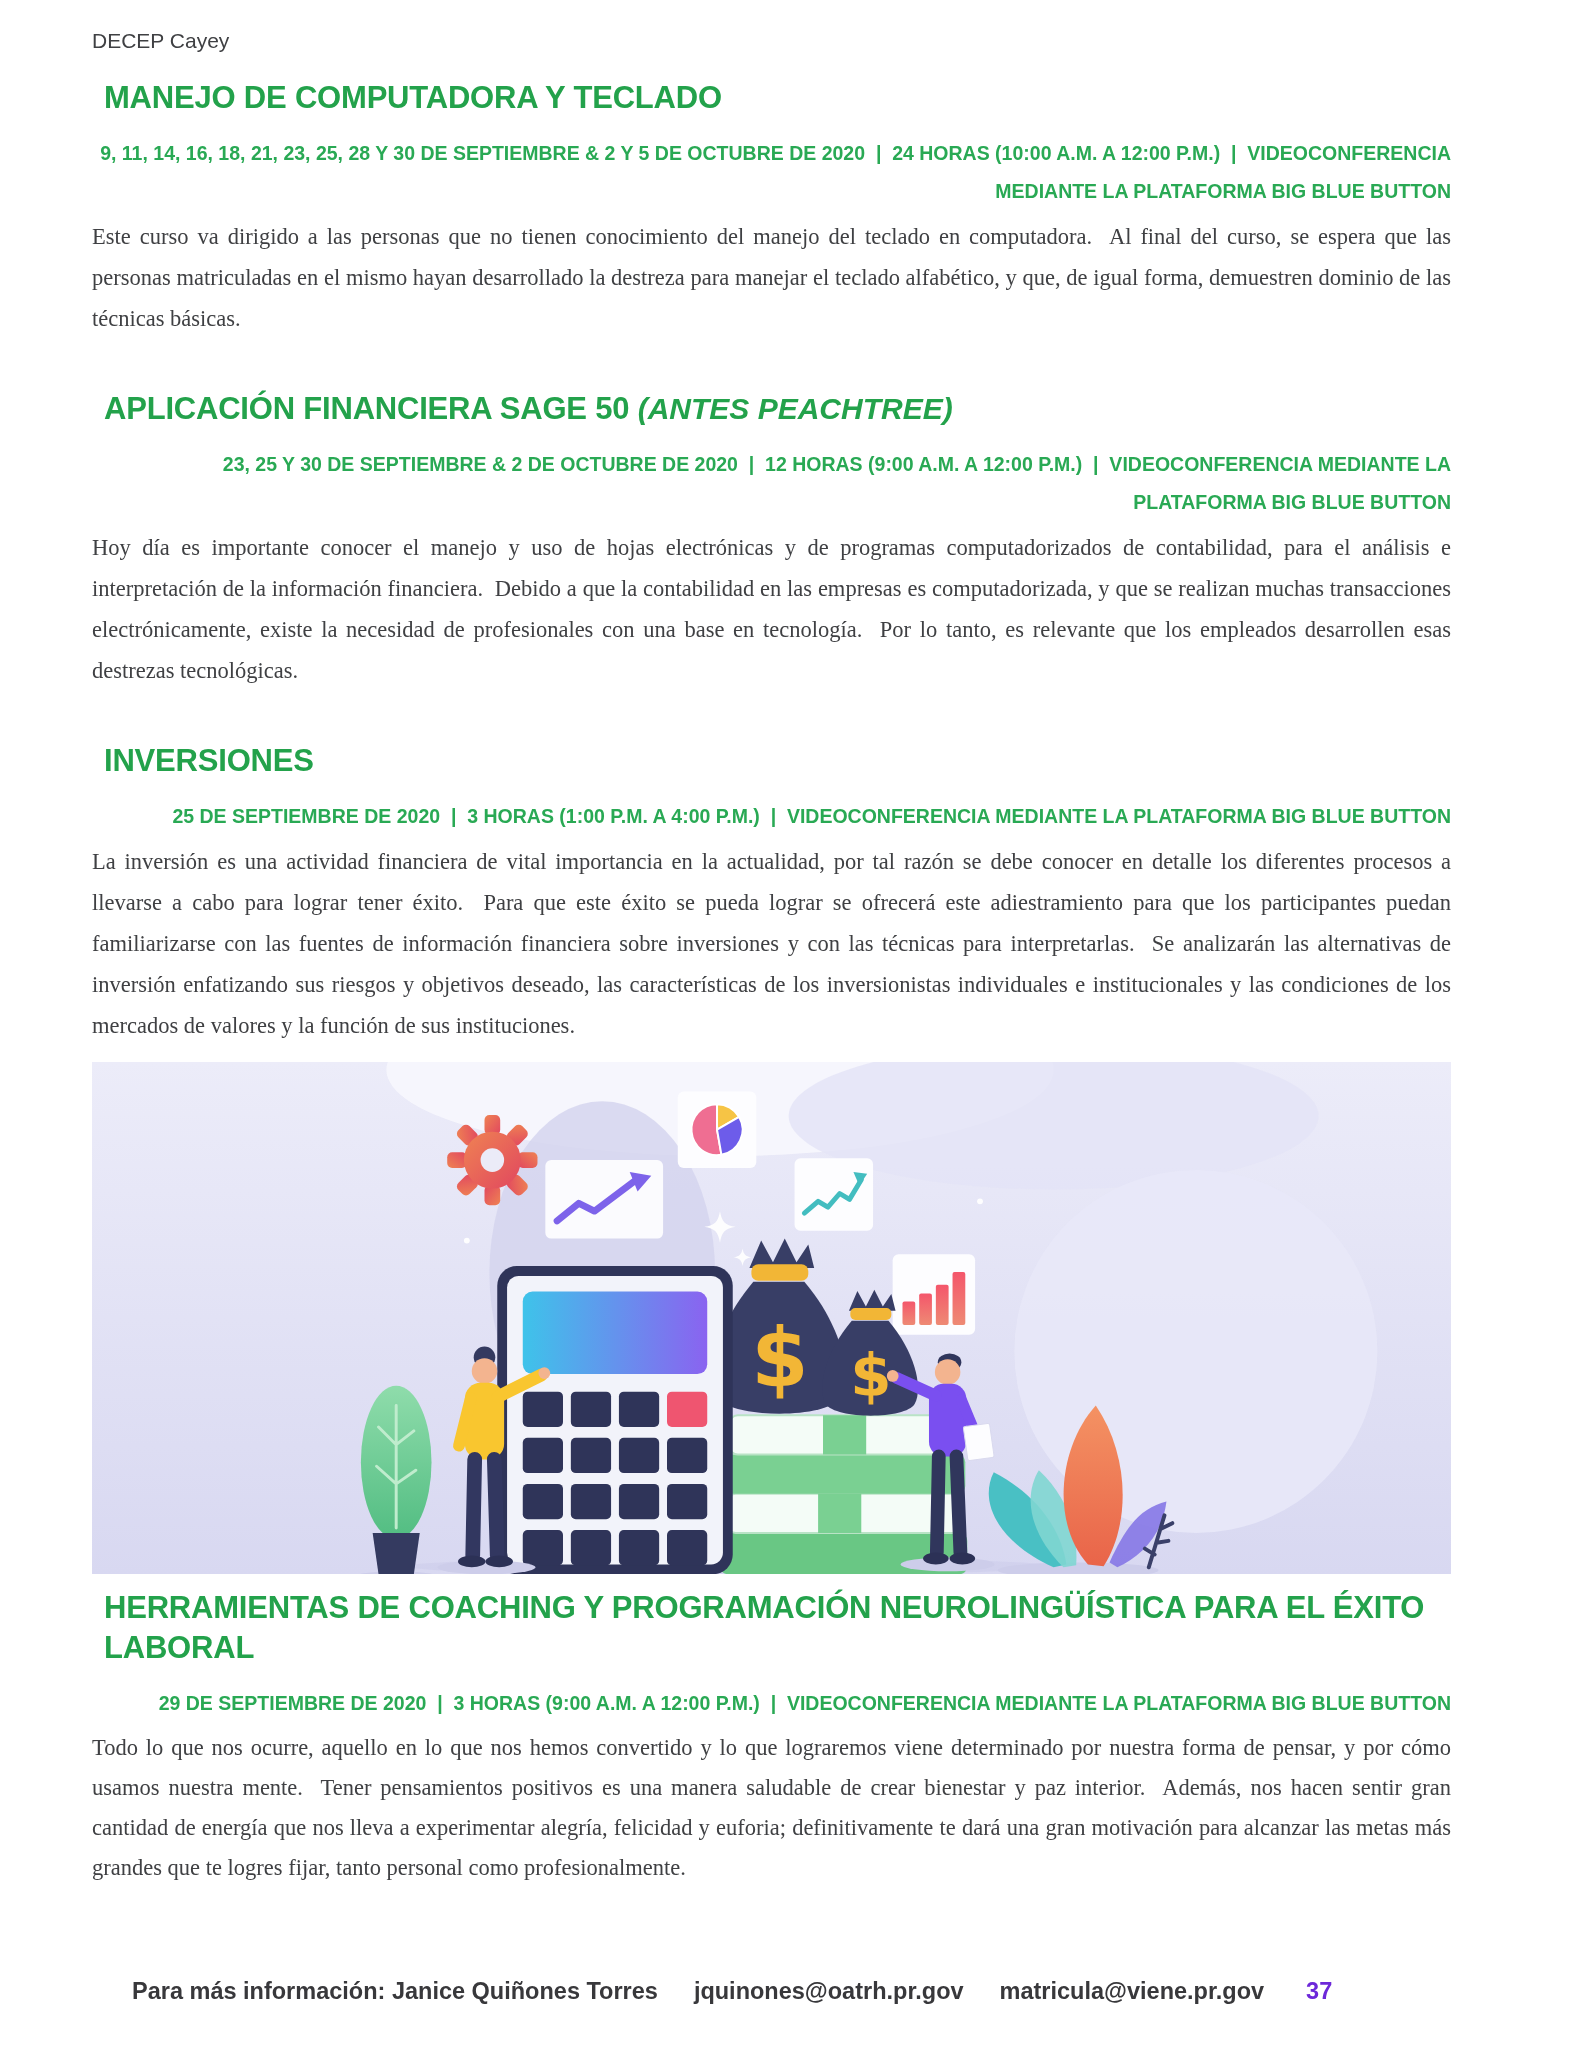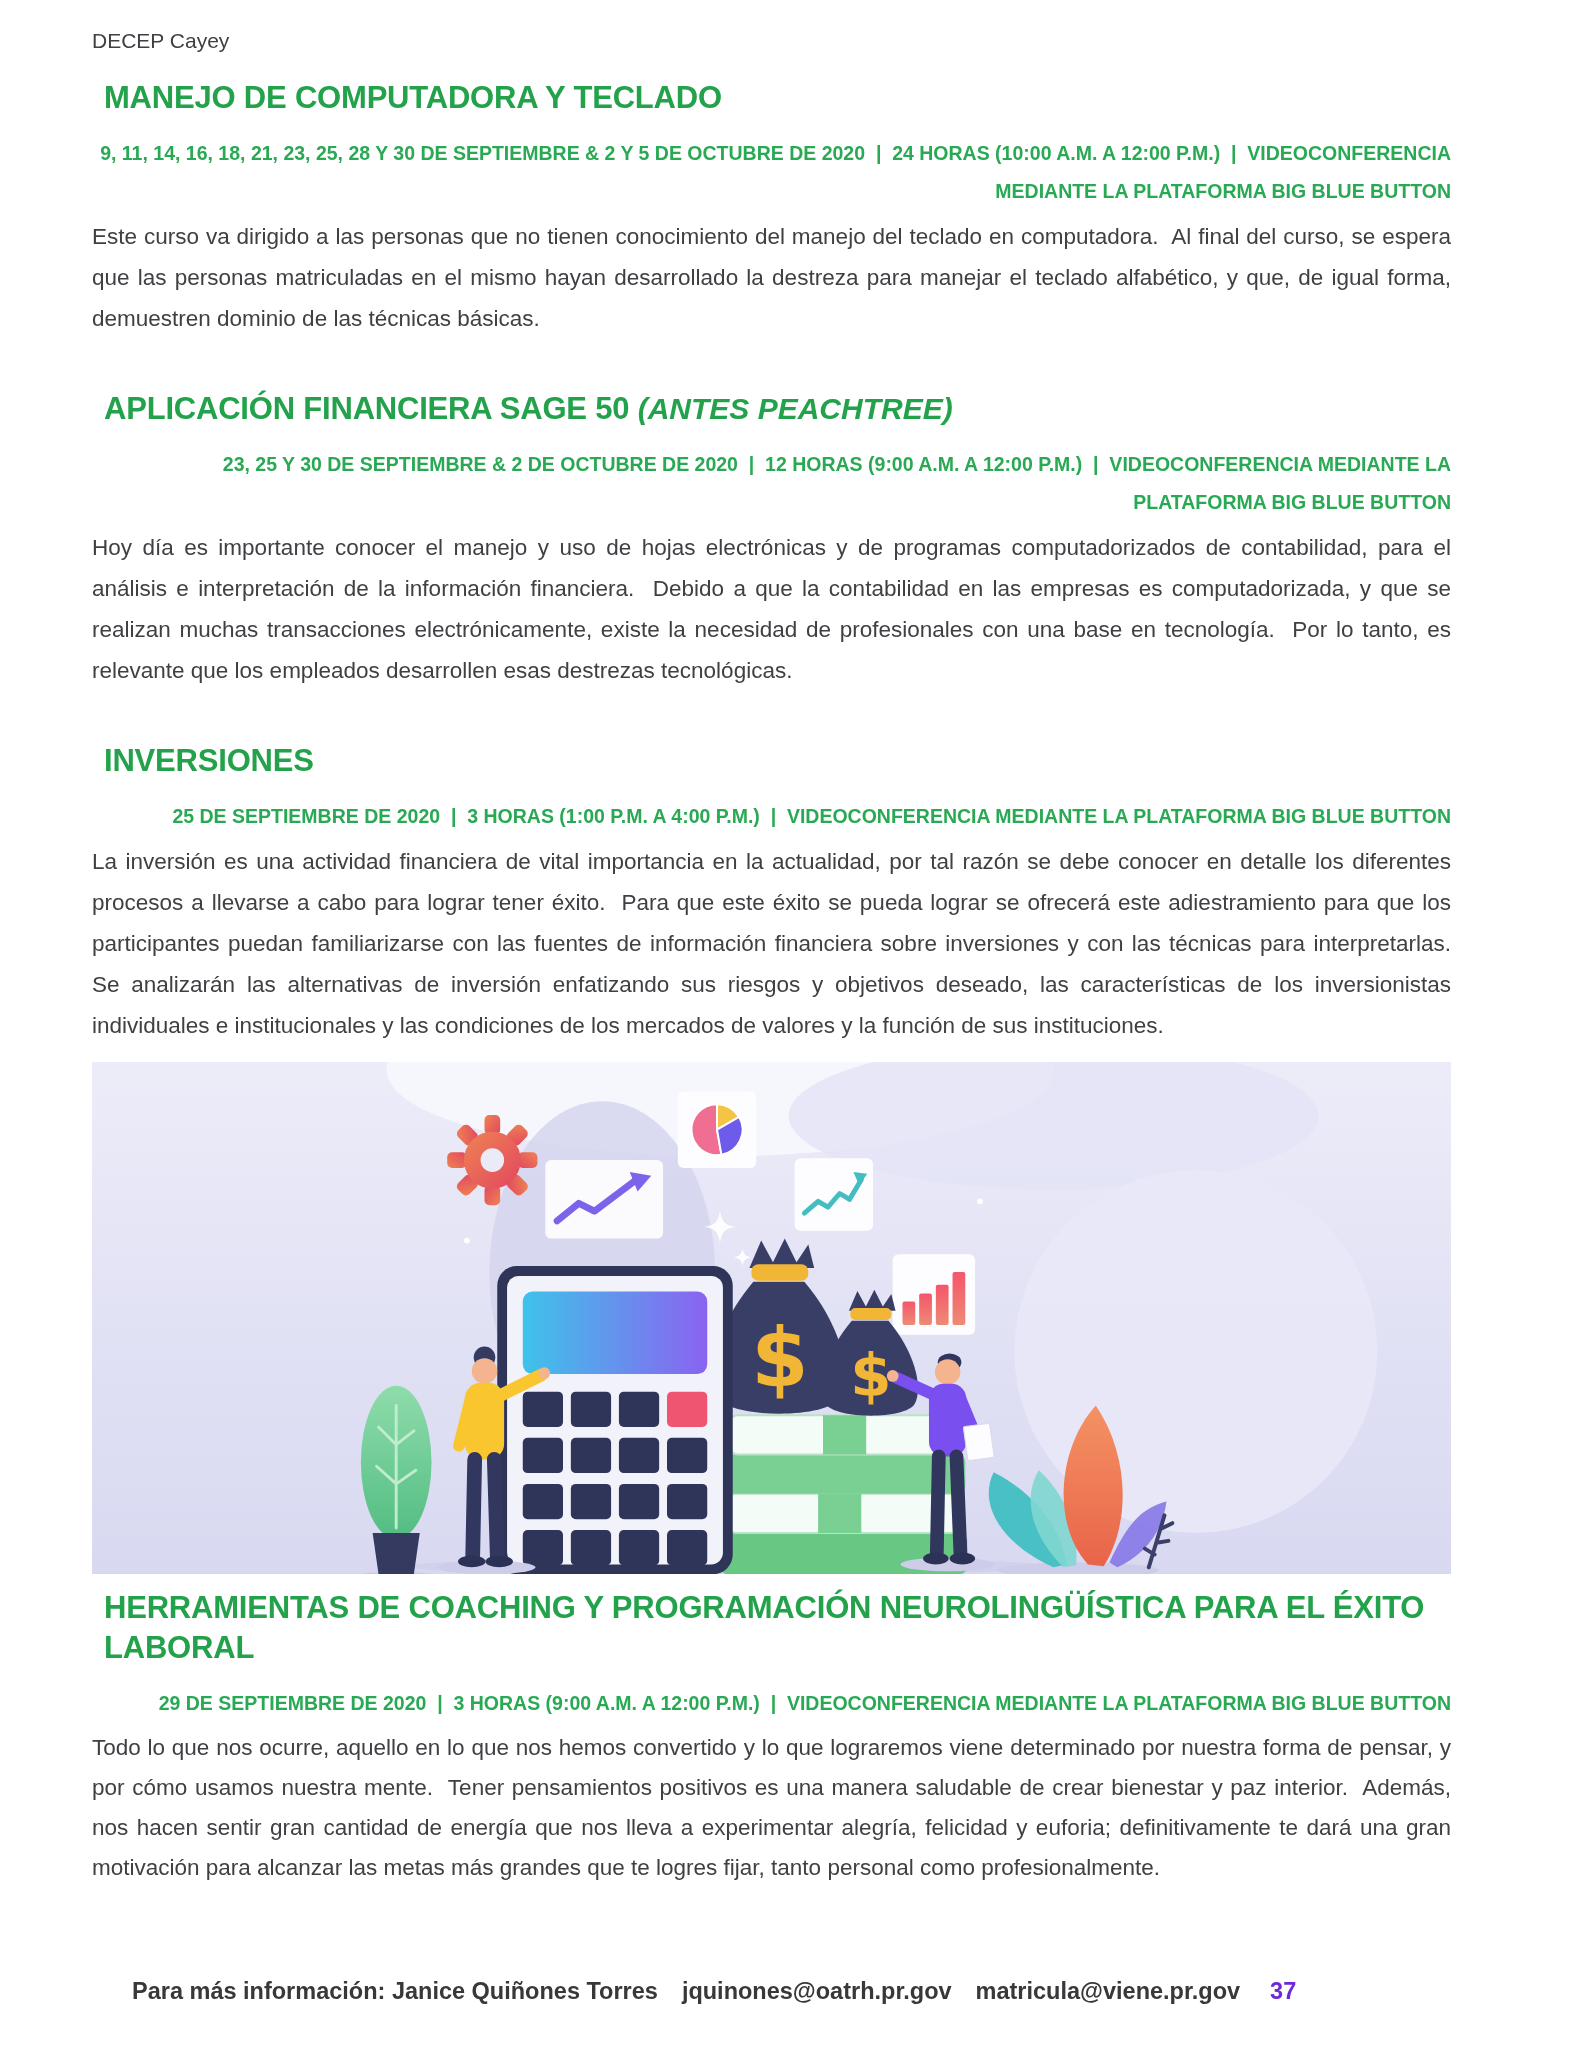--- a/index.html
+++ b/index.html
@@ -21,31 +21,31 @@
     color:#23a24b;font-size:31px;font-weight:700;line-height:40px;
     letter-spacing:-0.2px;margin:0 0 16px 12px;white-space:pre-wrap;
   }
   .sec-title .suffix{font-style:italic;font-size:30px;letter-spacing:0;}
   .sec-schedule{
     color:#29a954;font-size:19.5px;font-weight:700;line-height:38px;
     margin:0 0 6px 0;white-space:pre-wrap;text-align:right;
   }
   .sec-body{
     color:#3f4043;font-size:22.5px;line-height:41px;
-    text-align:justify;margin:0;white-space:pre-wrap;
+    text-align:justify;margin:0;white-space:pre-wrap;font-family:Liberation Serif, serif;
   }
   .illustration-wrap{
     margin-top:16px;
     width:100%;
     line-height:0;
   }
   .illustration-wrap svg{width:100%;height:auto;display:block;}
   .footer{
     position:absolute;left:92px;right:132px;top:1978px;
-    display:flex;align-items:baseline;gap:24px;
+    display:flex;align-items:baseline;gap:36px;
     font-weight:700;font-size:23.5px;color:#38383b;
   }
   .footer .info{margin-left:40px;}
   .footer .page-num{color:#6d28d9;margin-left:6px;}
 </style>
 </head>
 <body>
 
 <div class="page">
   <div class="content">

